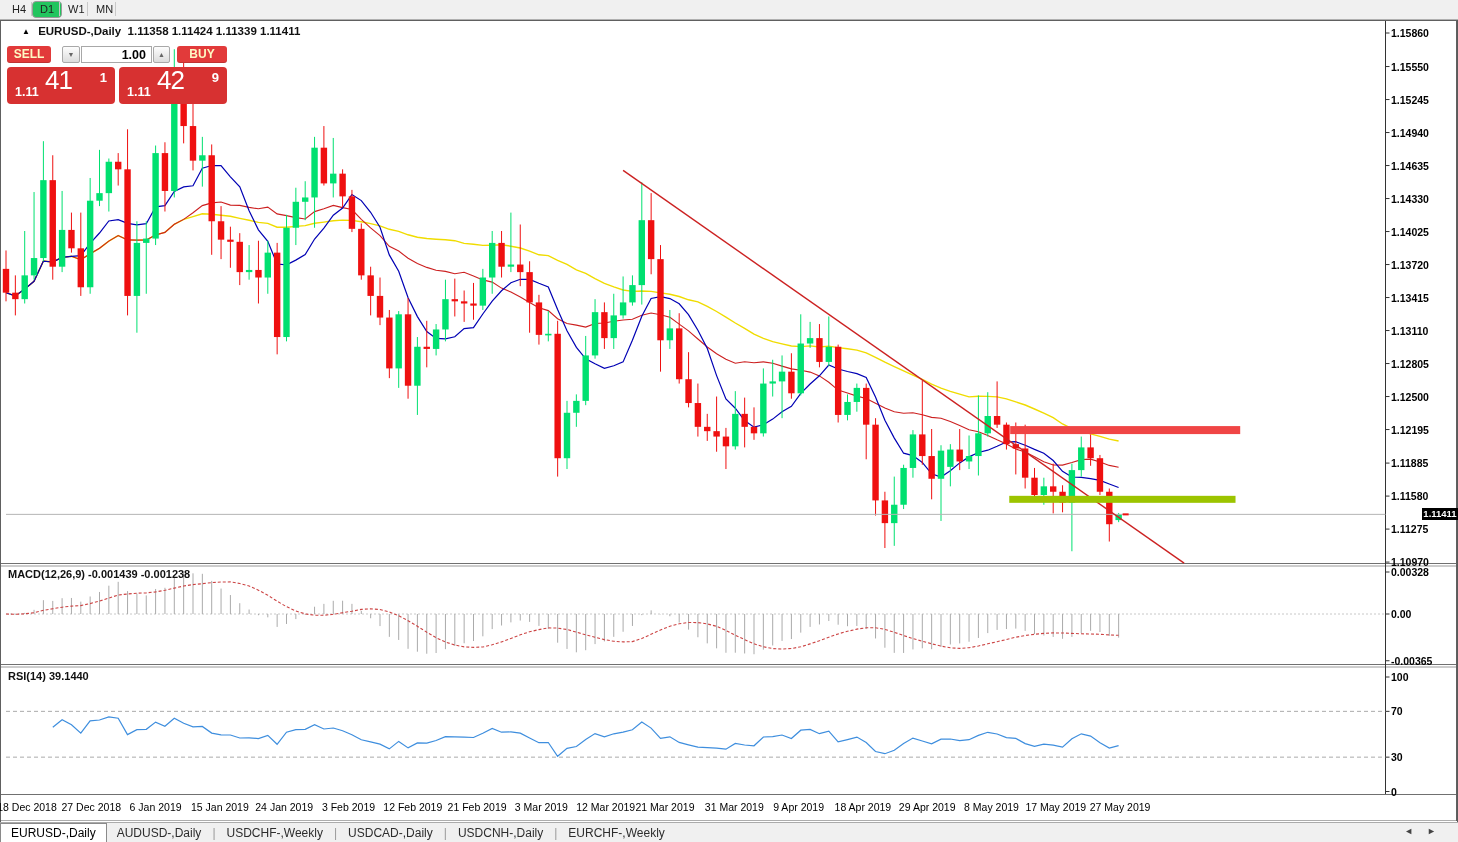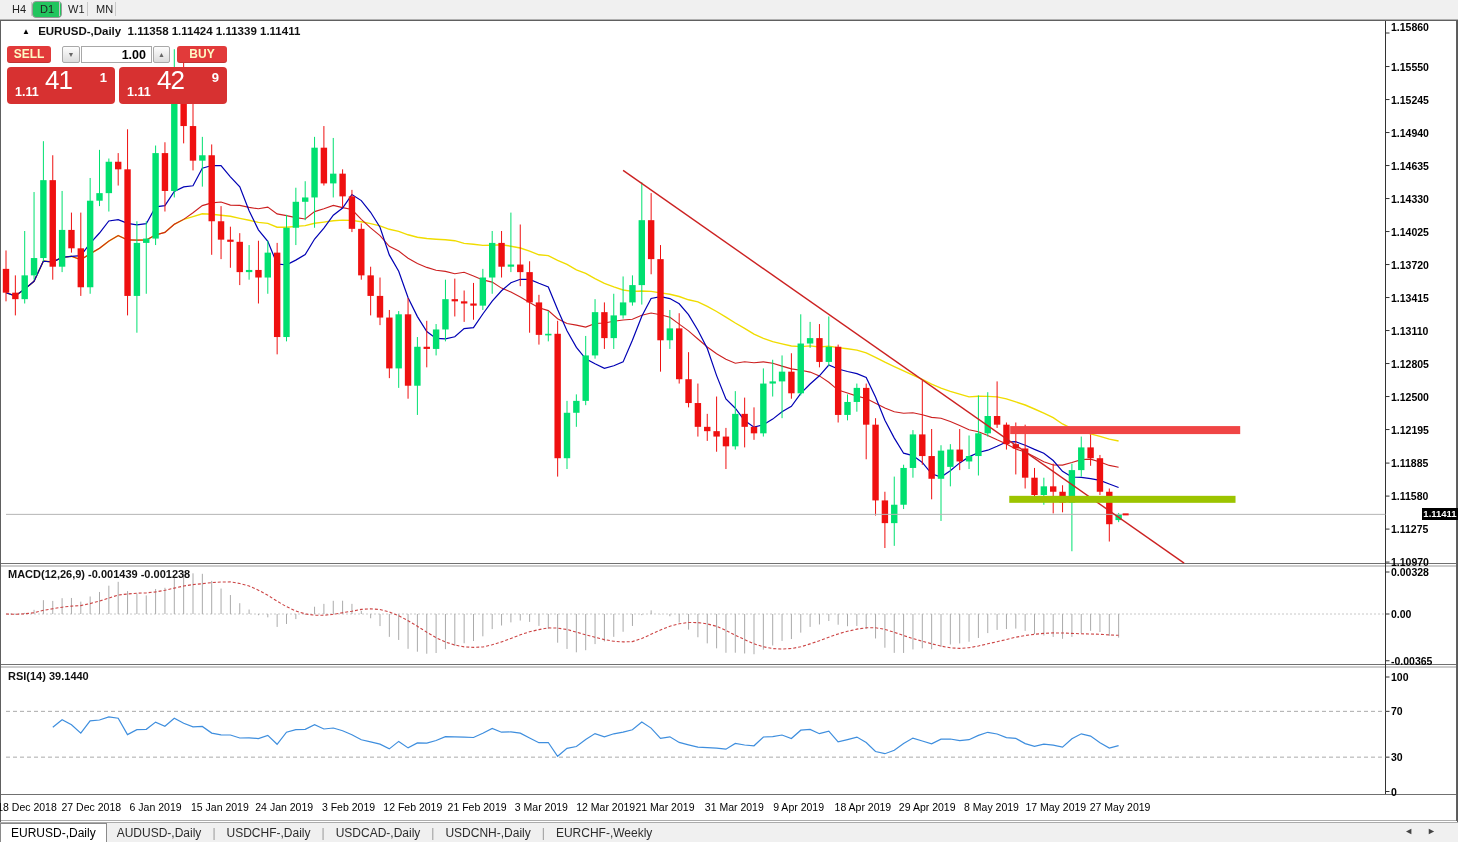--- a/index.html
+++ b/index.html
@@ -503,21 +503,21 @@
   <div class="ind-label" style="top:568px">
     <span>MACD(12,26,9)</span>&nbsp;<span>-0.001439 -0.001238</span>
   </div>
   <div class="ind-label" style="top:670px">
     <span>RSI(14)</span>&nbsp;<span>39.1440</span>
   </div>
 
   <div class="pl cur" style="top:508px">1.11411</div>
 
   <div id="axis-labels">
-      <div class="pl" style="top: 21px; text-align: center;">1.15860</div>
+      <div class="pl" style="top: 27px; text-align: center;">1.15860</div>
       <div class="pl" style="top: 60.5411px;">1.15550</div>
       <div class="pl" style="top: 93.5412px;">1.15245</div>
       <div class="pl" style="top: 126.541px;">1.14940</div>
       <div class="pl" style="top: 159.541px;">1.14635</div>
       <div class="pl" style="top: 192.541px;">1.14330</div>
       <div class="pl" style="top: 225.541px;">1.14025</div>
       <div class="pl" style="top: 258.542px;">1.13720</div>
       <div class="pl" style="top: 291.542px;">1.13415</div>
       <div class="pl" style="top: 324.542px;">1.13110</div>
       <div class="pl" style="top: 357.542px;">1.12805</div>
@@ -550,17 +550,17 @@
       <div class="dt" style="left: 734.3px;">31 Mar 2019</div>
       <div class="dt" style="left: 798.6px;">9 Apr 2019</div>
       <div class="dt" style="left: 862.9px;">18 Apr 2019</div>
       <div class="dt" style="left: 927.2px;">29 Apr 2019</div>
       <div class="dt" style="left: 991.5px;">8 May 2019</div>
       <div class="dt" style="left: 1055.8px;">17 May 2019</div>
       <div class="dt" style="left: 1120.1px;">27 May 2019</div>
     </div>
 
   <div id="tabbar">
-    <span id="tabs-holder"><span class="tab active">EURUSD-,Daily</span><span class="tab">AUDUSD-,Daily</span><span class="tab-sep">|</span><span class="tab">USDCHF-,Daily</span><span class="tab-sep">|</span><span class="tab">USDCAD-,Daily</span><span class="tab-sep">|</span><span class="tab">USDCNH-,Daily</span><span class="tab-sep">|</span><span class="tab">EURCHF-,Weekly</span></span>
+    <span id="tabs-holder"><span class="tab active">EURUSD-,Daily</span><span class="tab">AUDUSD-,Daily</span><span class="tab-sep">|</span><span class="tab">USDCHF-,Weekly</span><span class="tab-sep">|</span><span class="tab">USDCAD-,Daily</span><span class="tab-sep">|</span><span class="tab">USDCNH-,Daily</span><span class="tab-sep">|</span><span class="tab">EURCHF-,Weekly</span></span>
     <span id="tab-arrows"><span>◄</span><span>►</span></span>
   </div>
 
 </div>
 
 </body></html>

